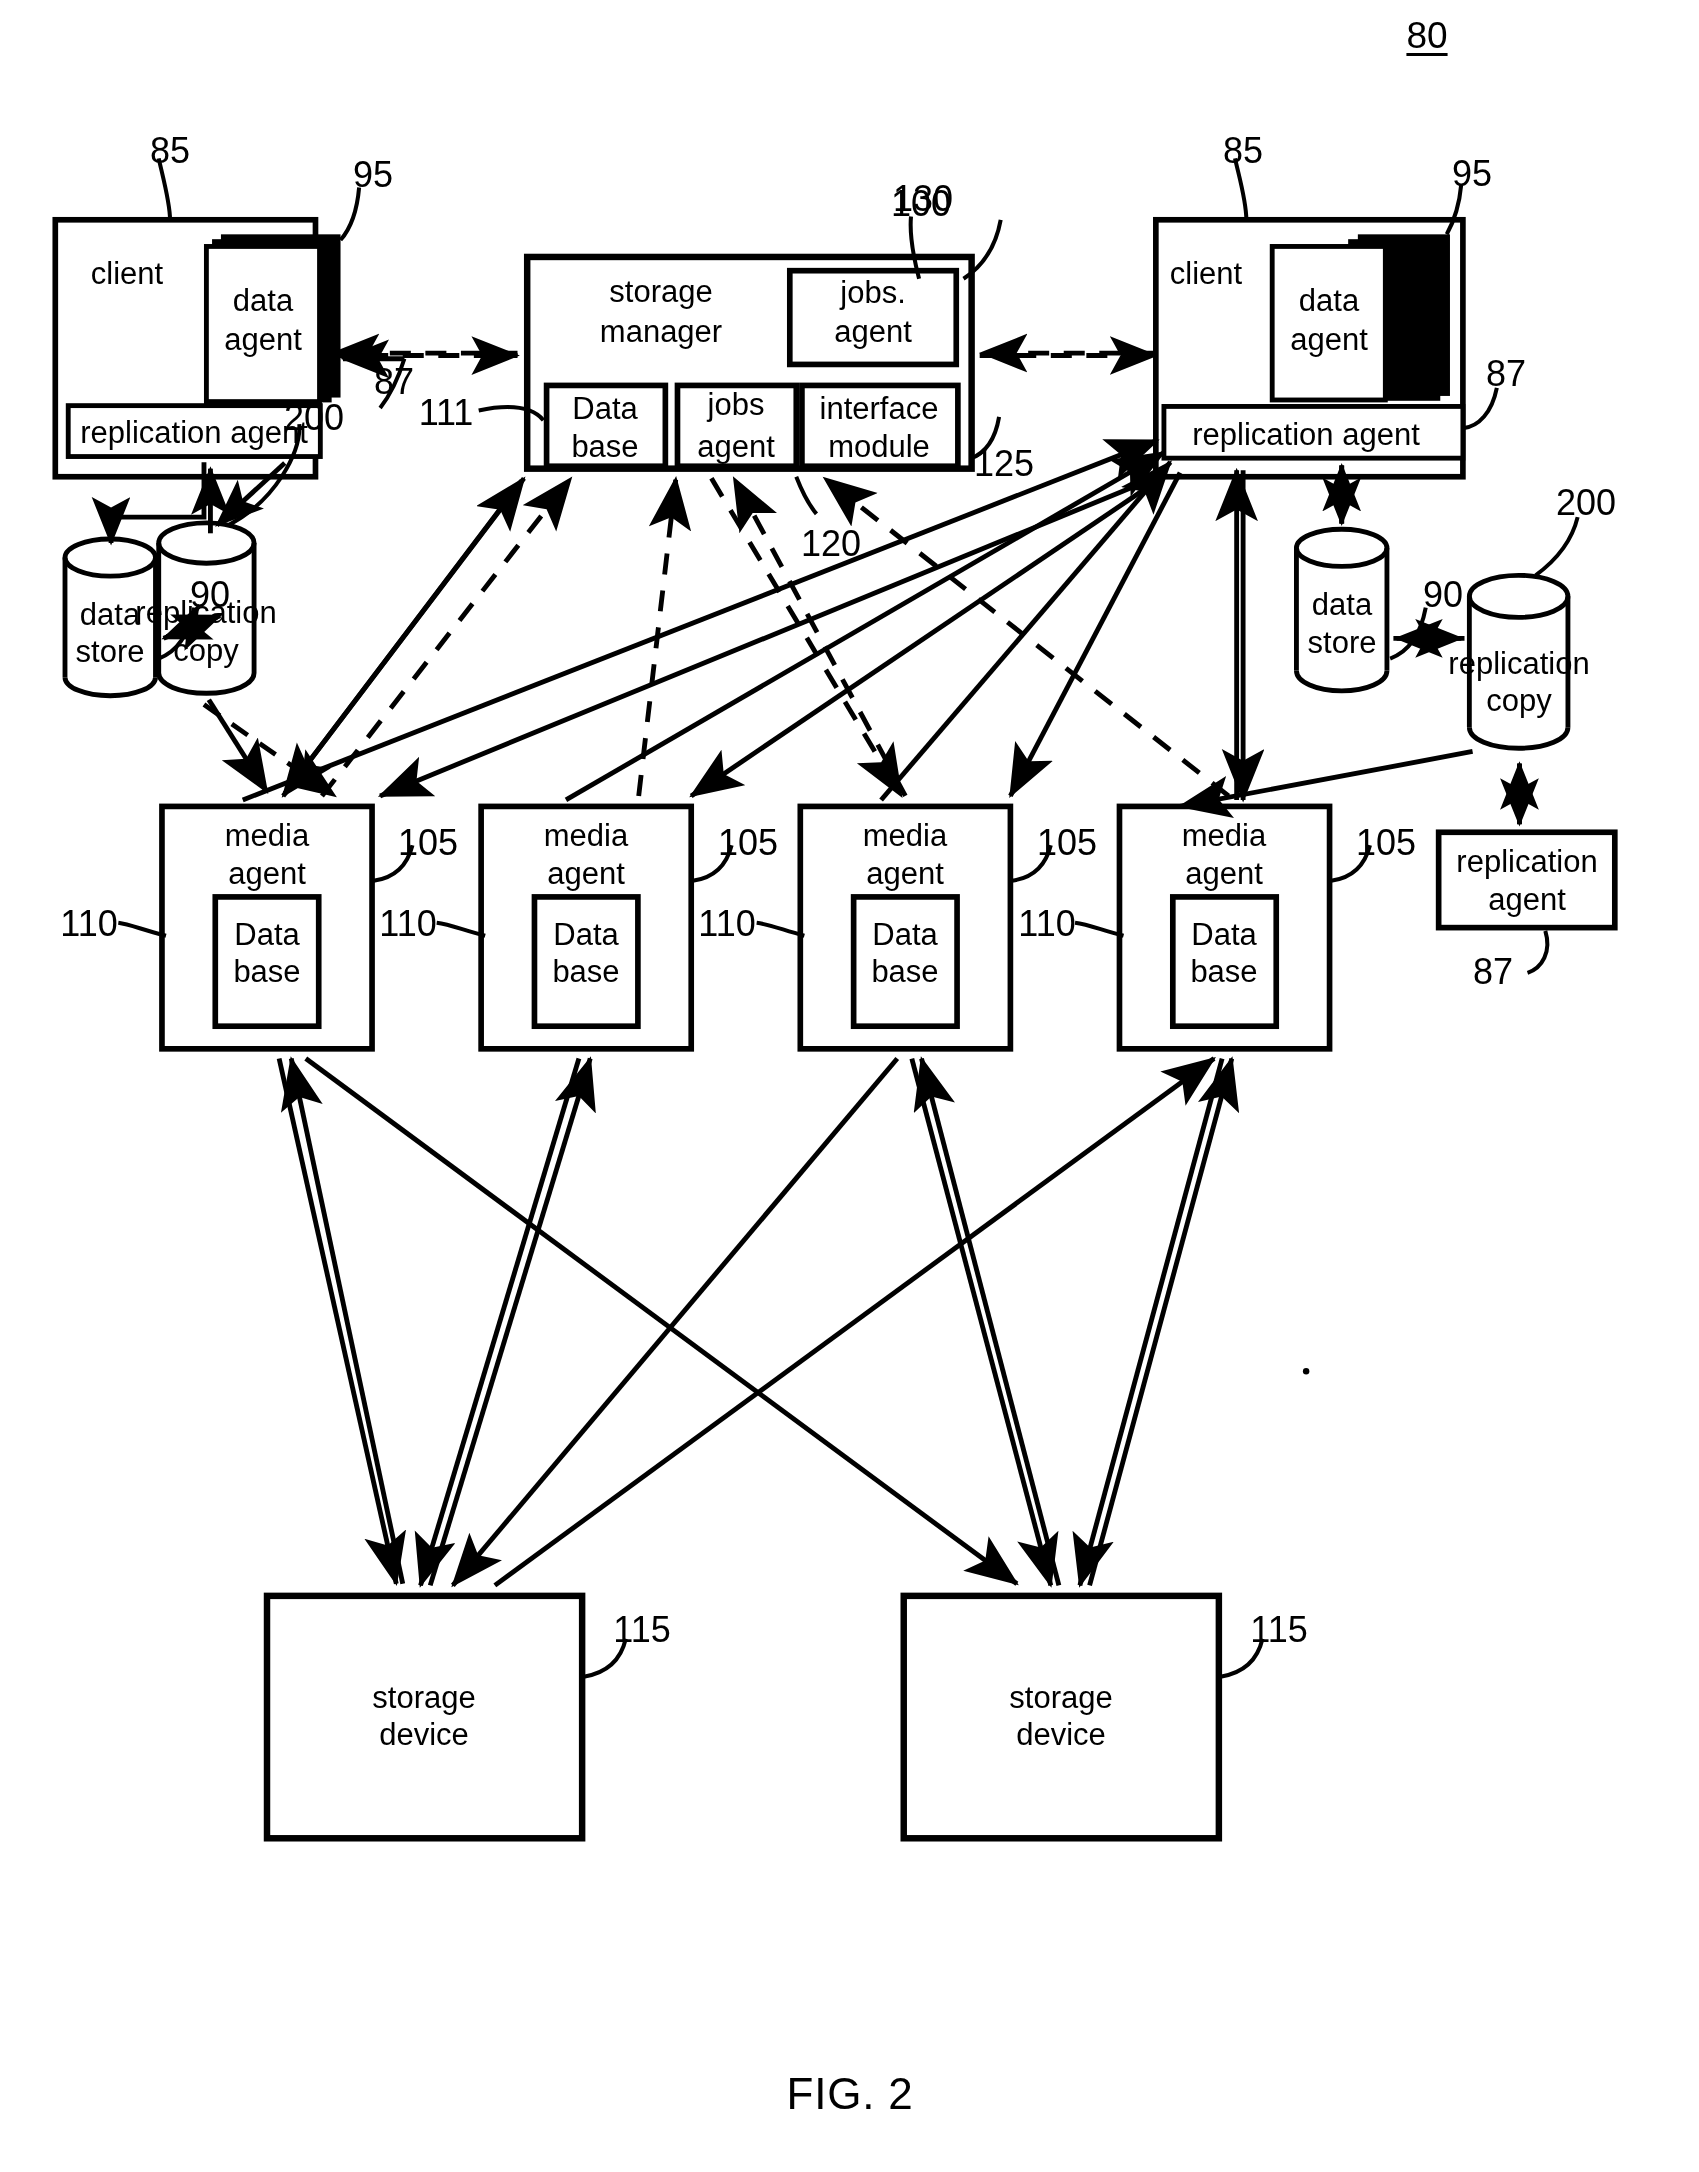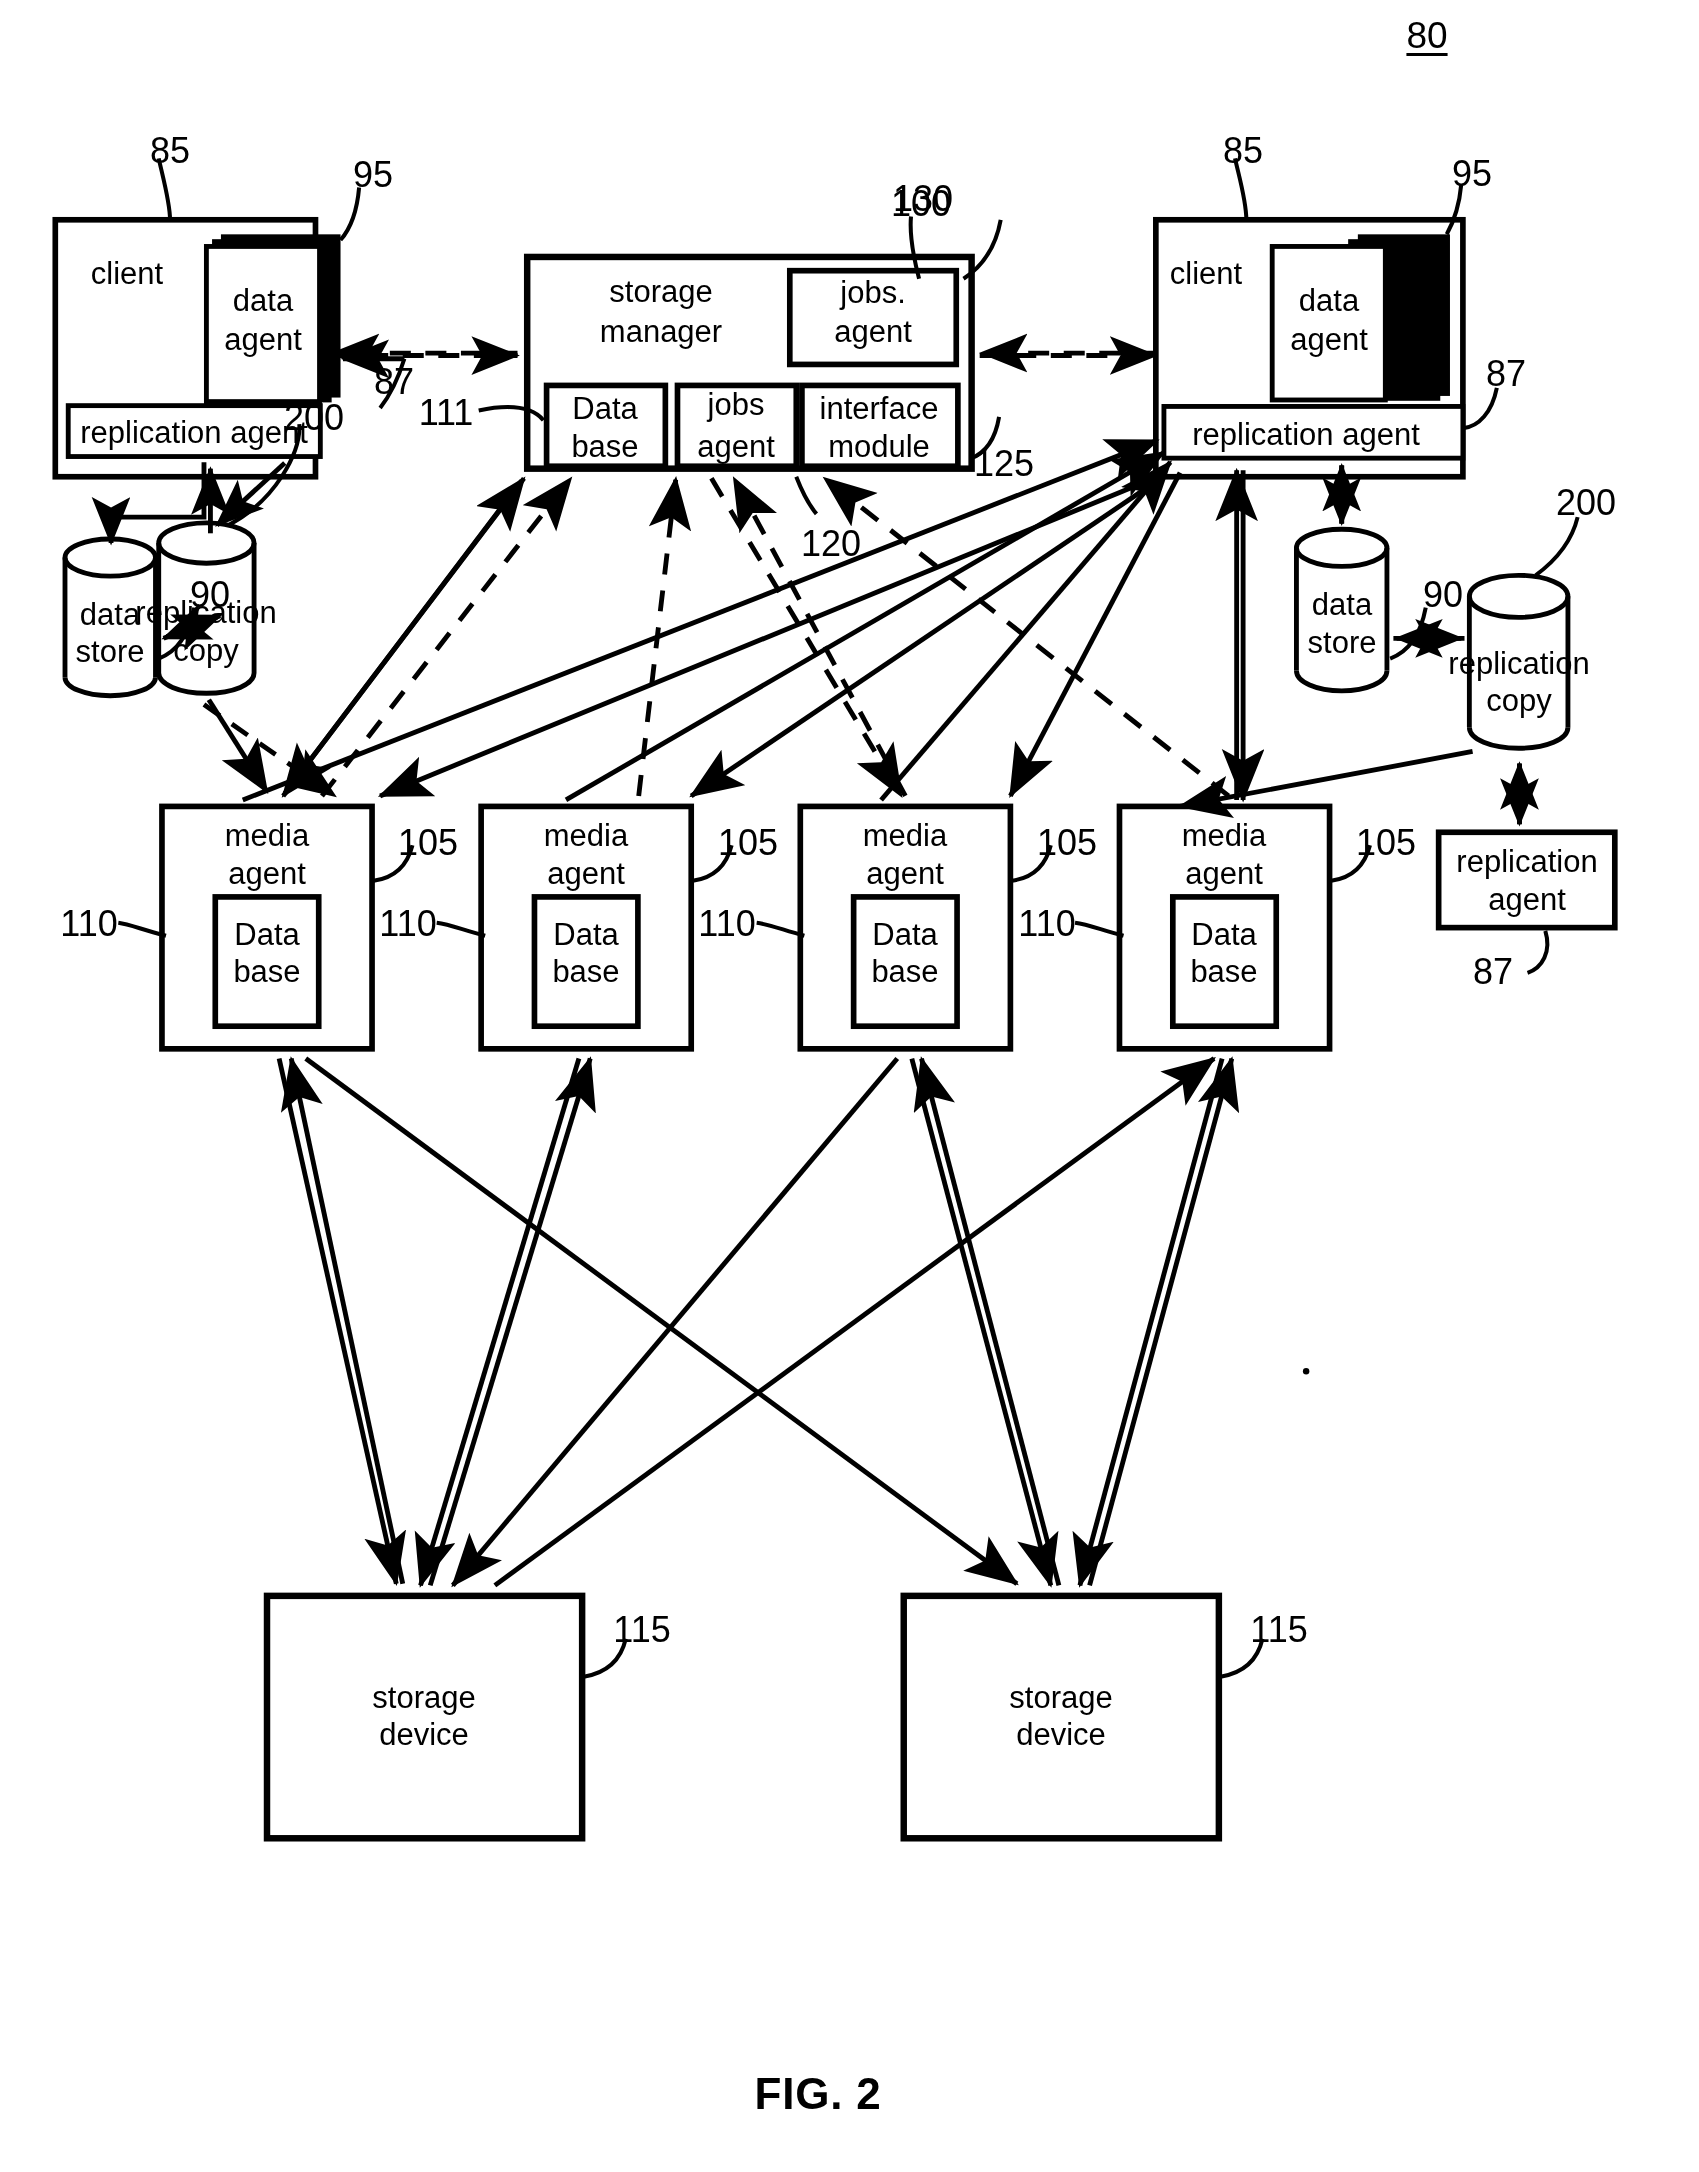--- a/index.html
+++ b/index.html
@@ -358,16 +358,16 @@
   <div class="lbl refnum ctr" style="left:1047px; top:904px;">110</div>
 
   <div class="lbl boxlabel ctr" style="left:424px; top:1681px;">storage</div>
   <div class="lbl boxlabel ctr" style="left:424px; top:1718px;">device</div>
   <div class="lbl refnum ctr" style="left:642px; top:1610px;">115</div>
 
   <div class="lbl boxlabel ctr" style="left:1061px; top:1681px;">storage</div>
   <div class="lbl boxlabel ctr" style="left:1061px; top:1718px;">device</div>
   <div class="lbl refnum ctr" style="left:1279px; top:1610px;">115</div>
 
-  <div class="lbl figcaption ctr" style="left:818px; top:2069px;font-weight:bold;">FIG. 2</div>
+  <div class="lbl figcaption ctr" style="left:850px; top:2069px;">FIG. 2</div>
 
 </div>
 
 
 </body></html>

